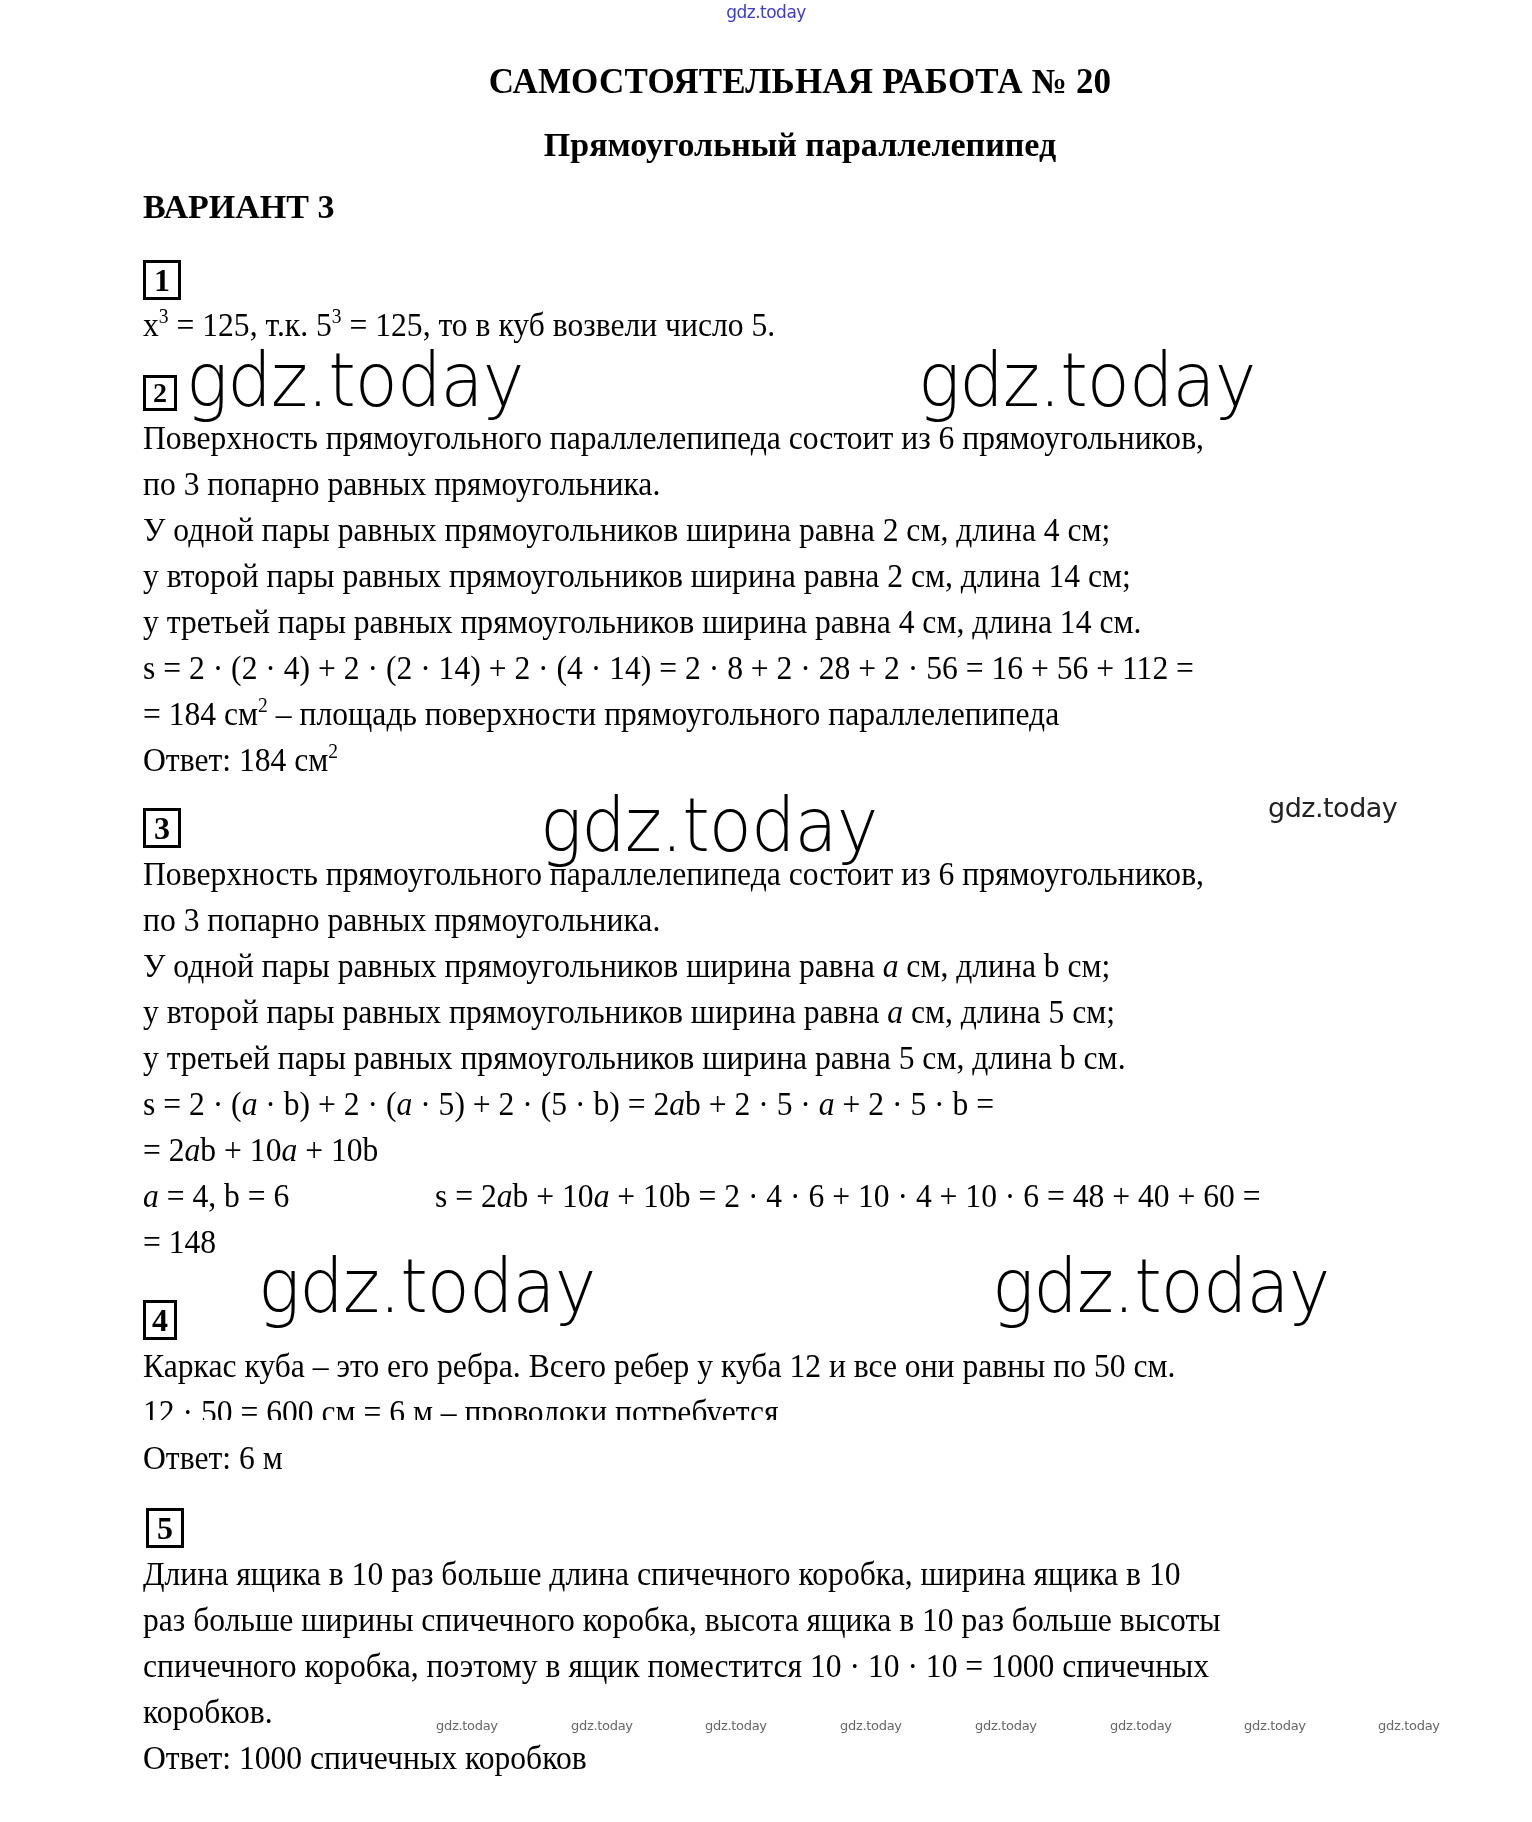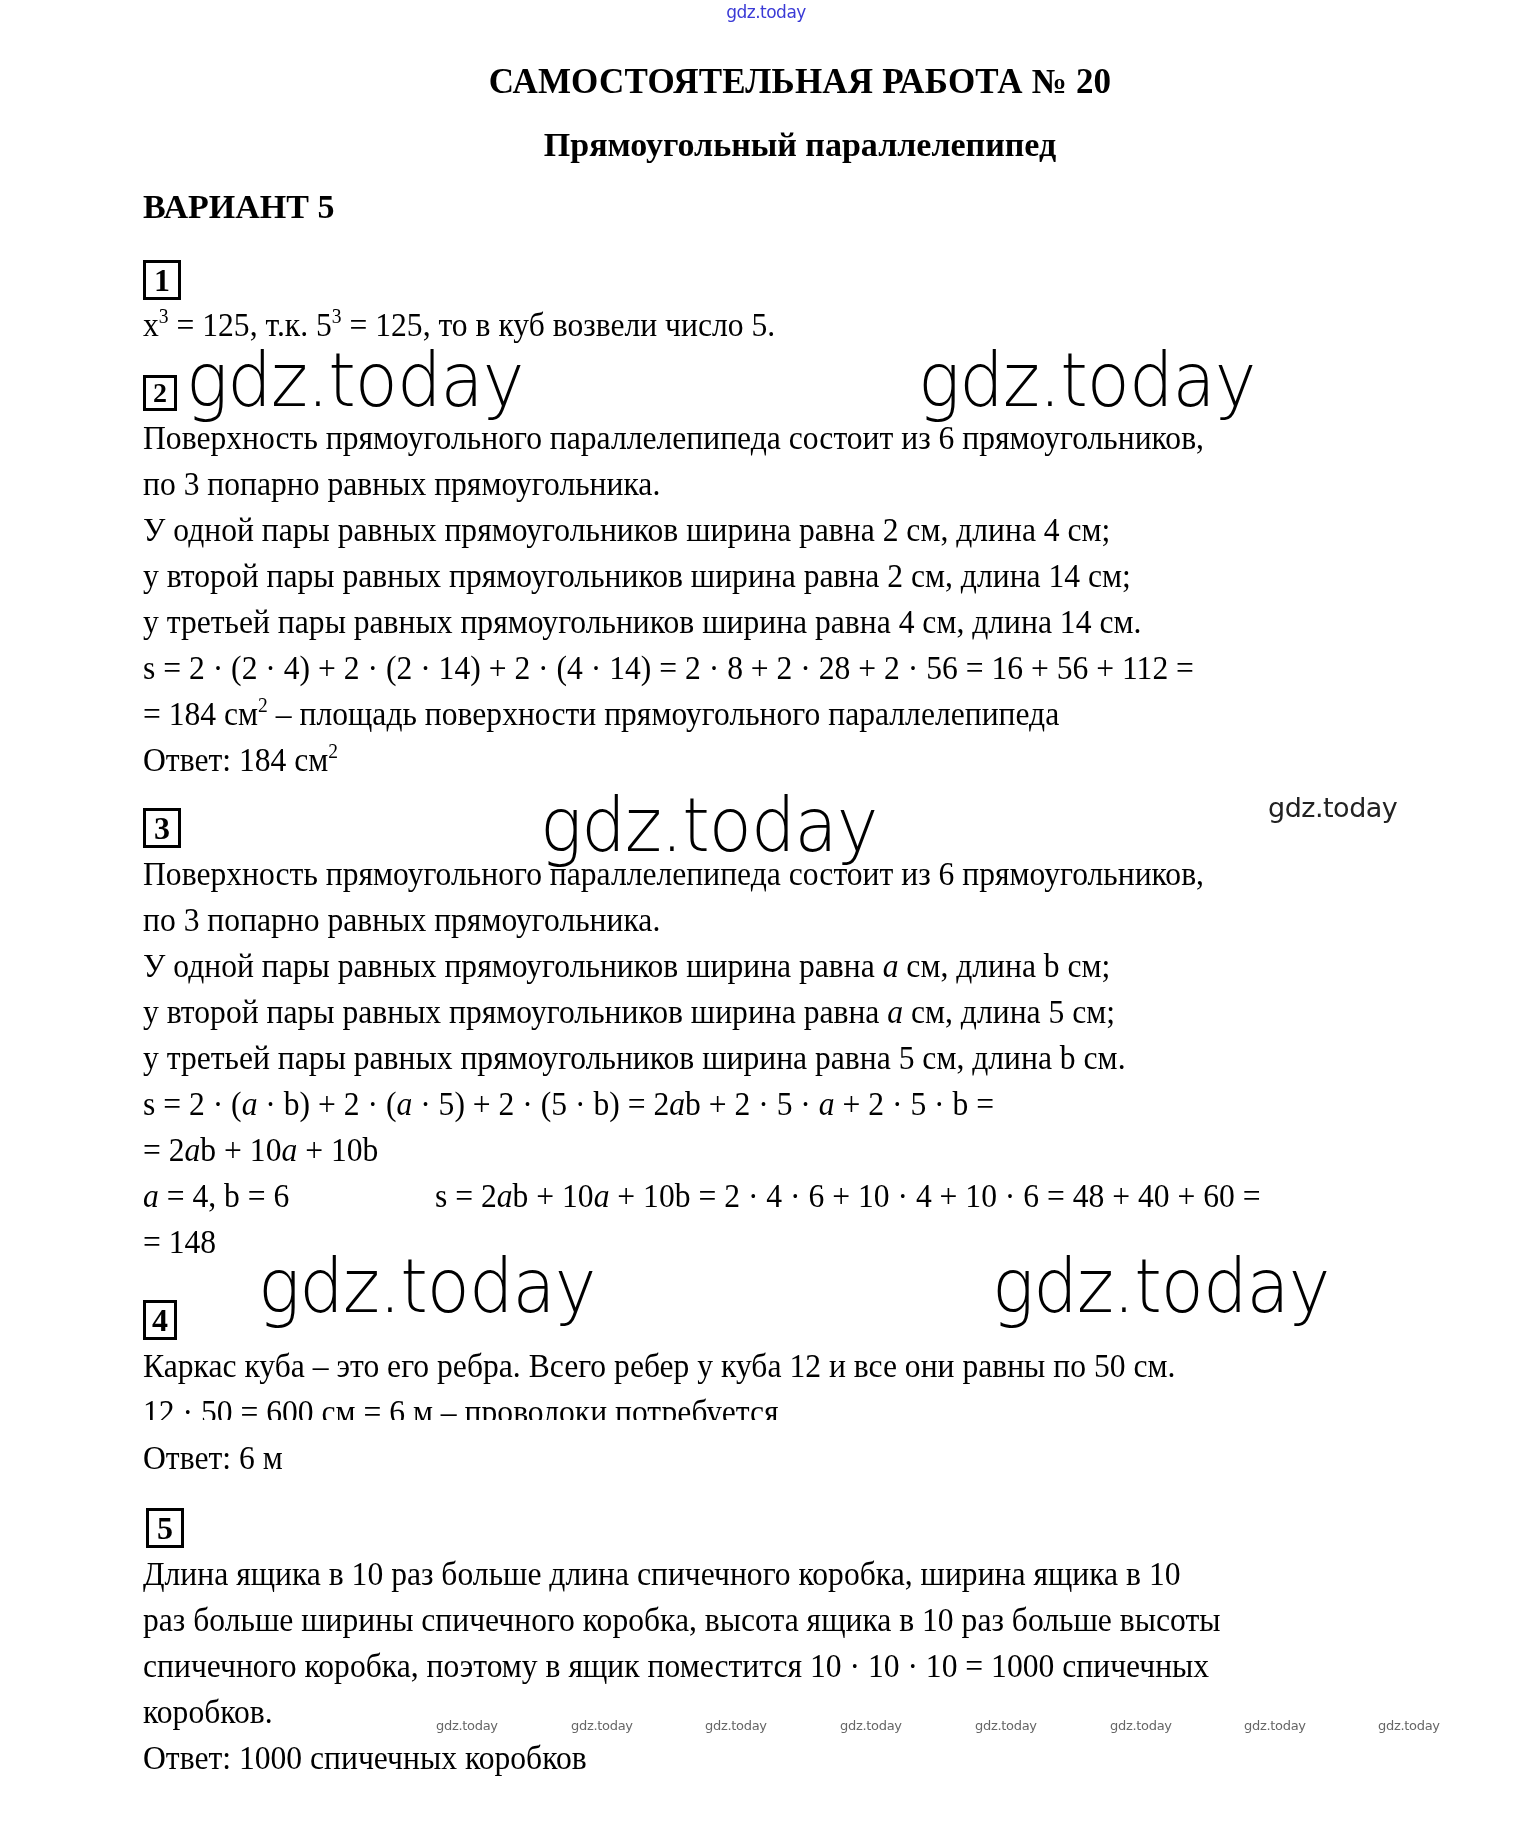--- a/index.html
+++ b/index.html
@@ -21,21 +21,21 @@
   .wm-mid { position: absolute; font-family: "DejaVu Sans", sans-serif; font-size: 27px; color: #222; letter-spacing: -0.5px; }
   .wm-small { position: absolute; font-family: "DejaVu Sans", sans-serif; font-size: 13px; color: #666; letter-spacing: -0.3px; }
 </style>
 </head>
 <body>
 
 <div class="abs wm-top">gdz.today</div>
 
 <div class="abs title">САМОСТОЯТЕЛЬНАЯ РАБОТА № 20</div>
 <div class="abs subtitle">Прямоугольный параллелепипед</div>
-<div class="abs variant">ВАРИАНТ 5</div>
+<div class="abs variant">ВАРИАНТ 3</div>
 
 <div class="box" style="left:143px;top:260px;">1</div>
 <div class="line" style="top: 305px; transform: scaleX(0.93);"><span>x</span><sup>3</sup><span> = 125, т.к. 5</span><sup>3</sup><span> = 125, то в куб возвели число 5.</span></div>
 
 <div class="box" style="left:143px;top:375px;width:28px;height:30px;line-height:30px;font-size:28px;">2</div>
 <div class="wm-big" style="left:186px;top:340px;">gdz.today</div>
 <div class="wm-big" style="left:918px;top:340px;">gdz.today</div>
 <div class="line" style="top: 418px; transform: scaleX(0.93);">Поверхность прямоугольного параллелепипеда состоит из 6 прямоугольников,</div>
 <div class="line" style="top: 464px; transform: scaleX(0.93);">по 3 попарно равных прямоугольника.</div>
 <div class="line" style="top: 510px; transform: scaleX(0.93);">У одной пары равных прямоугольников ширина равна 2 см, длина 4 см;</div>

